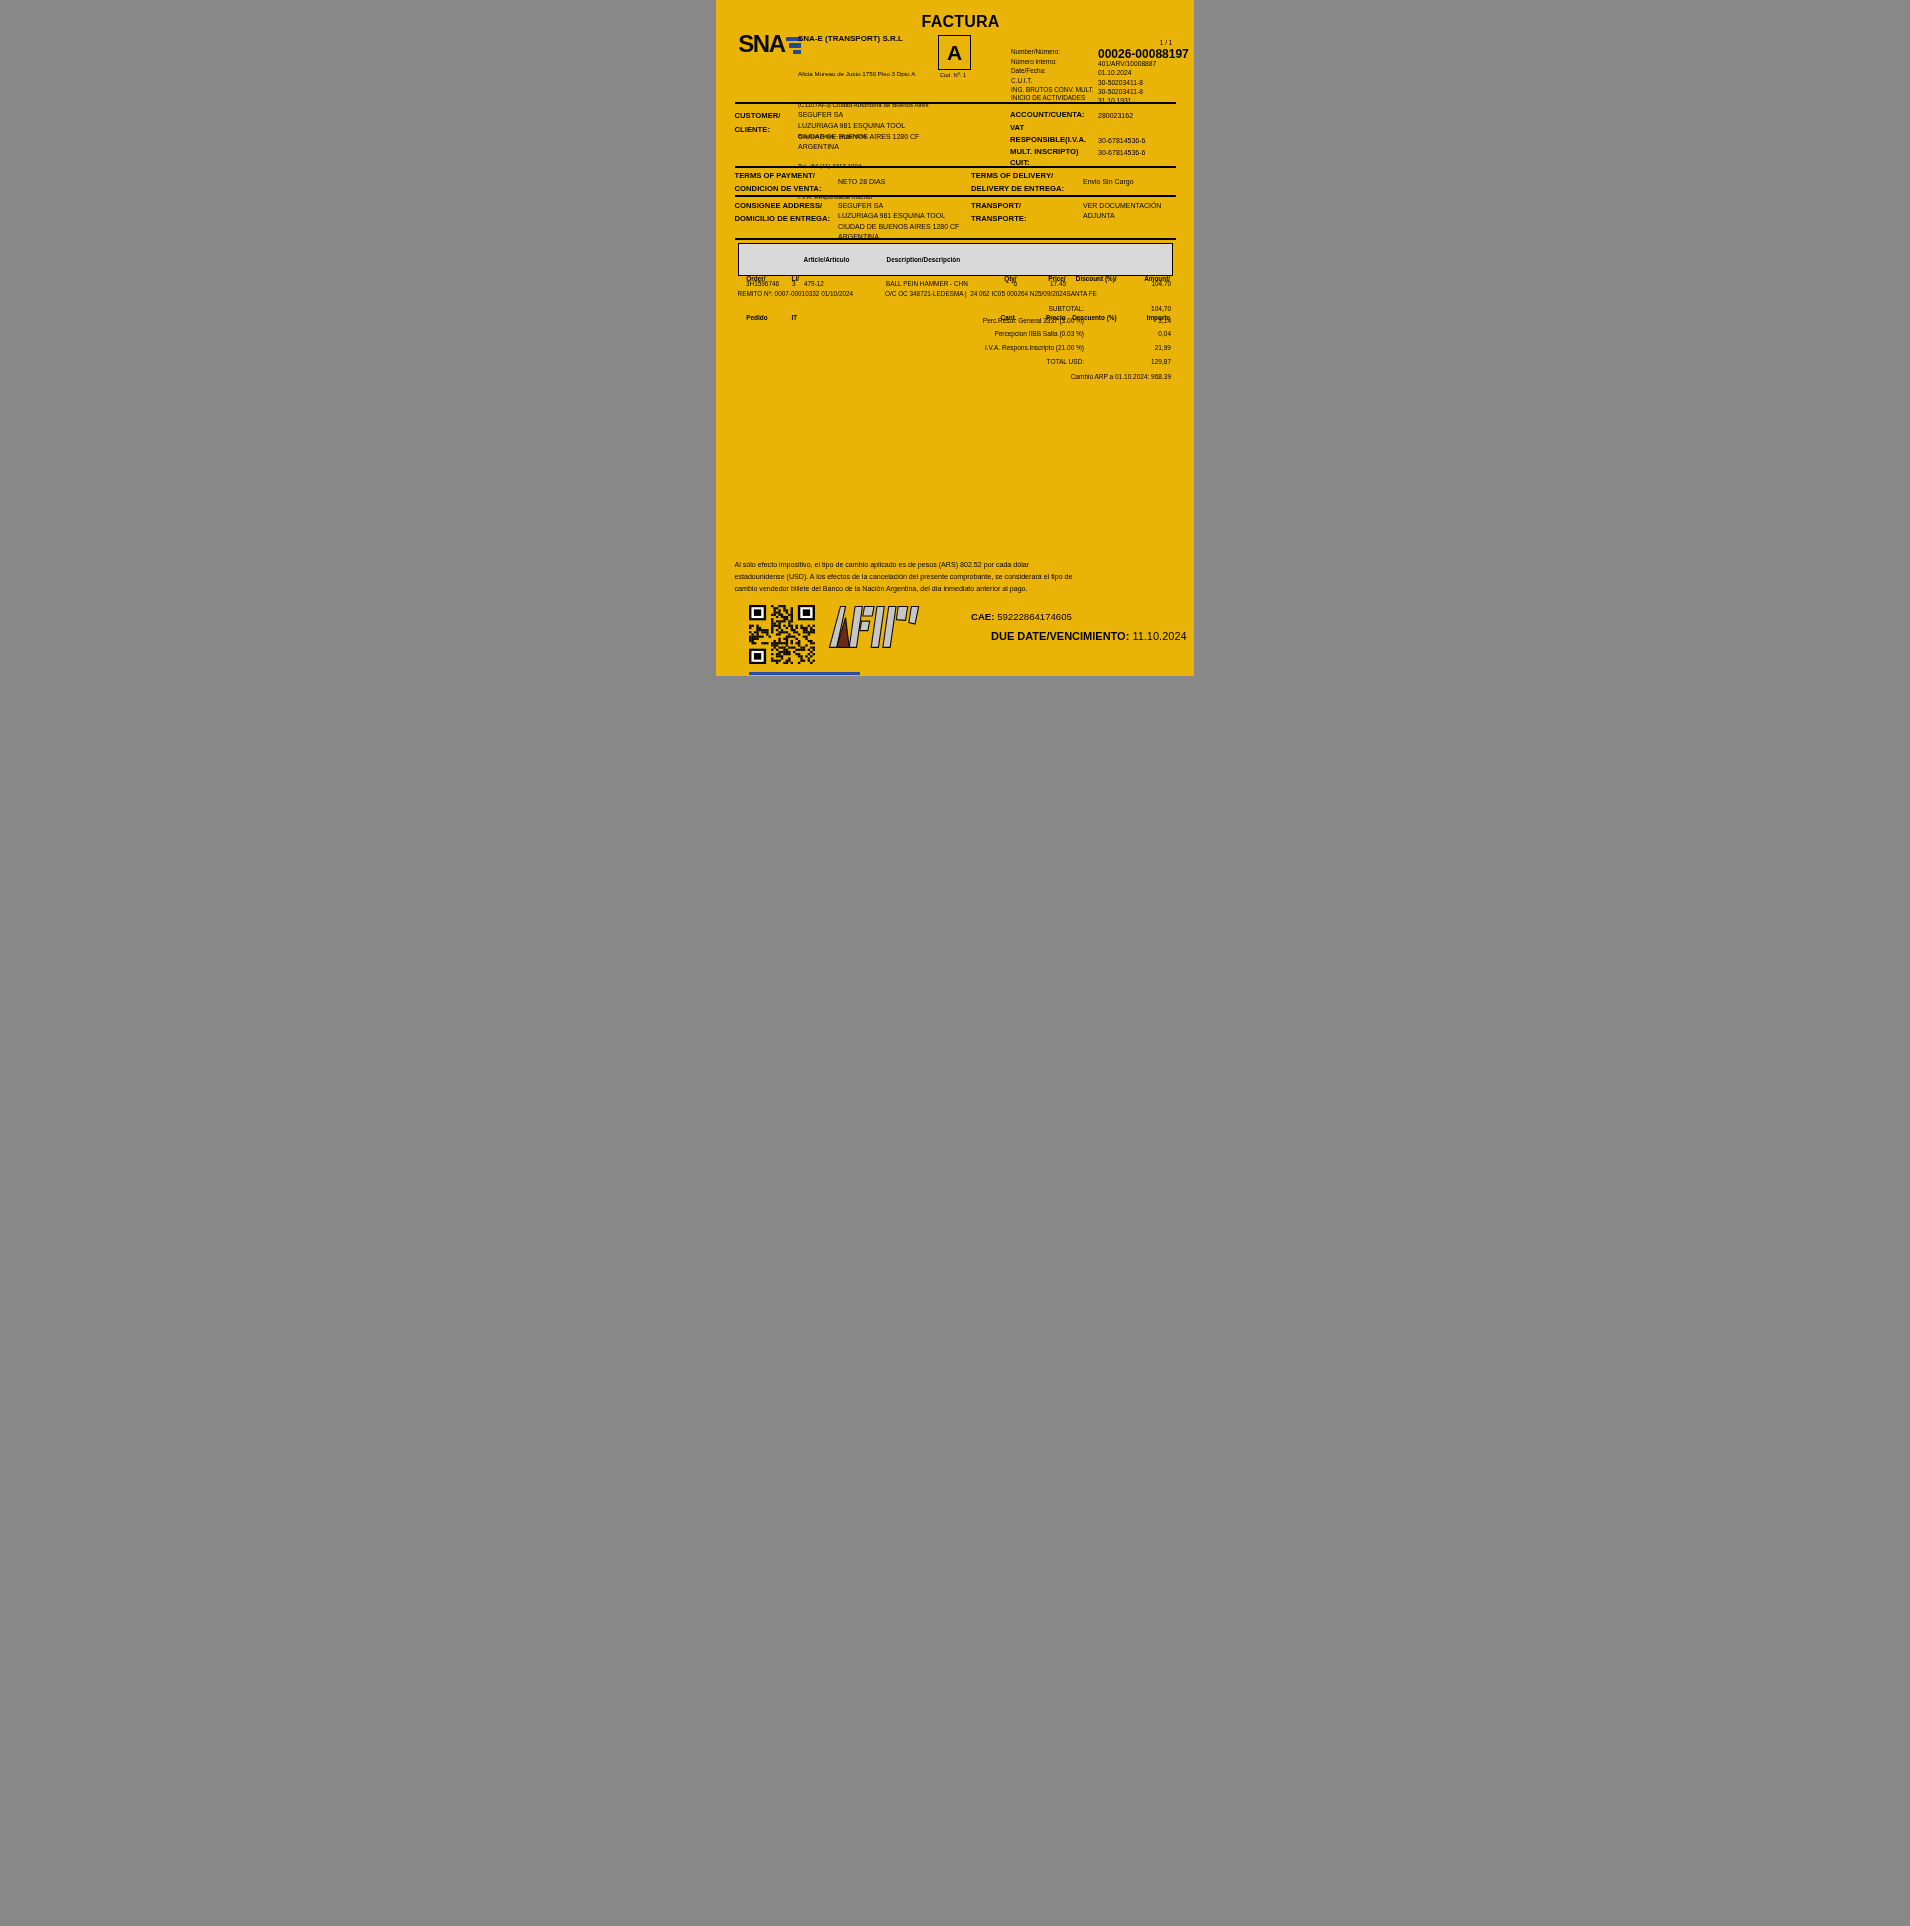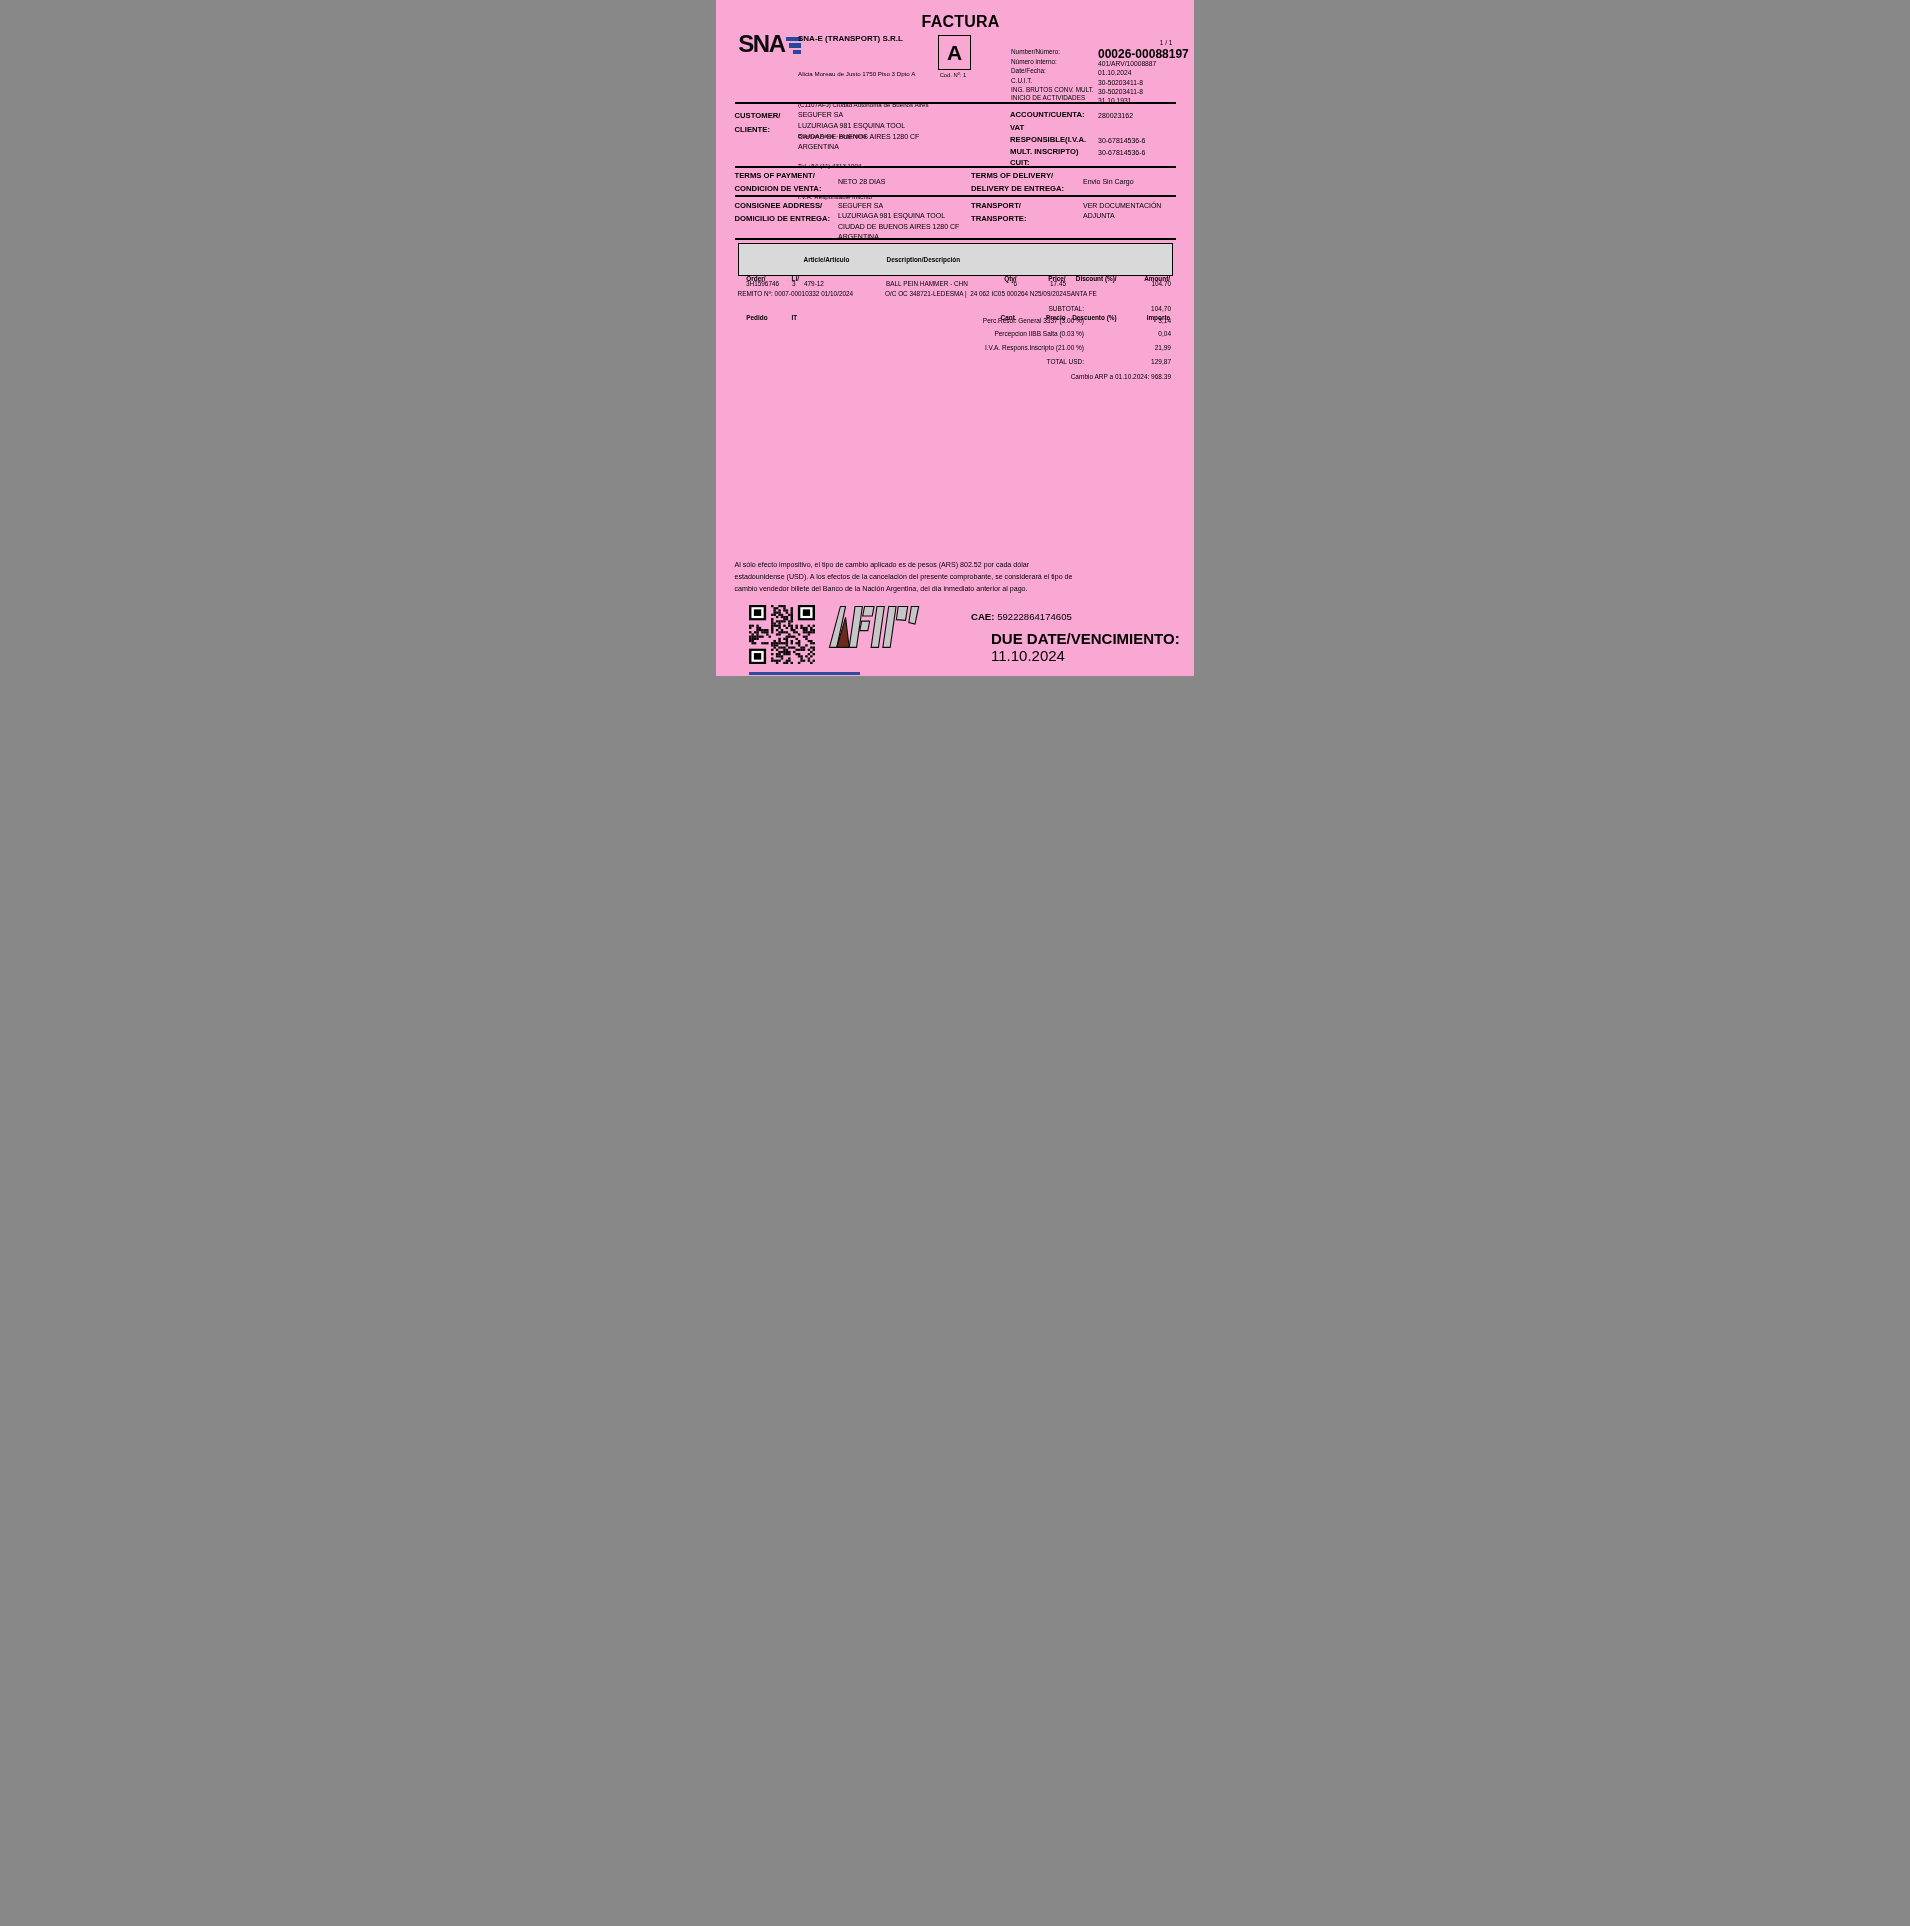--- a/index.html
+++ b/index.html
@@ -1,20 +1,20 @@
 <!DOCTYPE html>
 <html style="--accent: #24489B; --thbg: #D9D9D9; --footbar: #2D4BA0;font-size:6.2px"><head>
 <meta charset="utf-8">
 <style>
   html,body{margin:0;padding:0;background:#888;}
   .page{
     position:relative;
     width:478px;height:676px;
     margin:0 auto;
-    background:#f9a8d4;
+    background:#eab308;
     font-family:"Liberation Sans", sans-serif;
     color:#000;
     overflow:hidden;
   }
   .t{position:absolute;white-space:pre;line-height:1.15;}
   .r{text-align:right;}
   .hr{position:absolute;left:18.5px;width:441px;height:1.9px;background:#000;}
 
   
   .factura{position:absolute;left:0;top:13px;width:489px;text-align:center;
@@ -57,21 +57,21 @@
   .tl{position:absolute;right:110px;font-size:6.5px;text-align:right;white-space:pre;}
   .tv{position:absolute;right:23px;font-size:6.5px;text-align:right;white-space:pre;}
 
   .legal{position:absolute;left:18.5px;top:559px;width:345px;font-size:7.1px;line-height:12px;}
 
   
   .qr{position:absolute;left:33px;top:605px;width:66px;height:59px;}
   .qr svg{width:100%;height:100%;}
   .afip{position:absolute;left:112px;top:605px;width:117px;height:39px;}
   .cae{position:absolute;left:255px;top:611px;font-size:9.6px;}
-  .due{position:absolute;left:255px;top:630px;font-size:15px;padding-left:20px;}
+  .due{position:absolute;left:255px;top:630px;font-size:11px;padding-left:20px;}
   .cae .lb,.due .lb{font-weight:700;}
   .footbar{position:absolute;left:33px;top:672px;width:111px;height:3.1px;background:var(--footbar,#2D4BA0);}
 </style>
 </head>
 <body>
 
 <div class="page">
 
   <div class="factura">FACTURA</div>
   <div class="pagenum">1 / 1</div>

